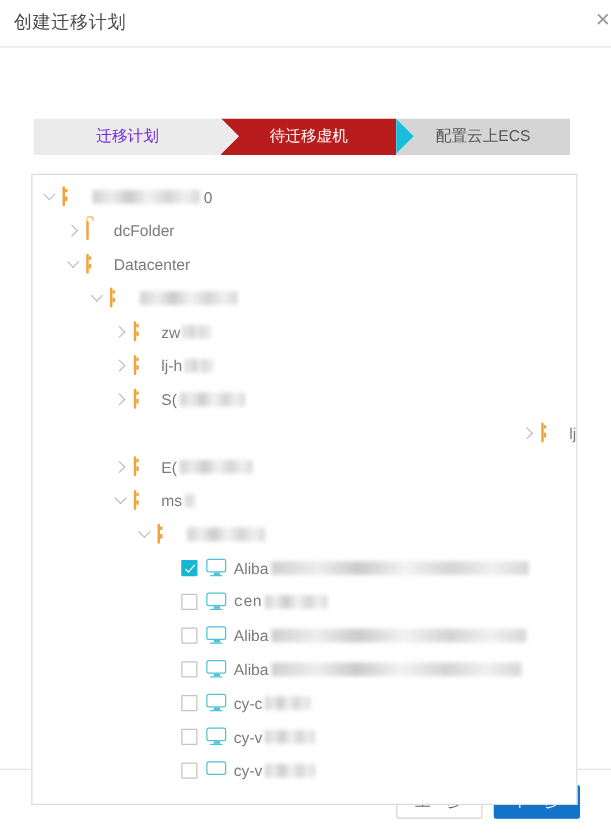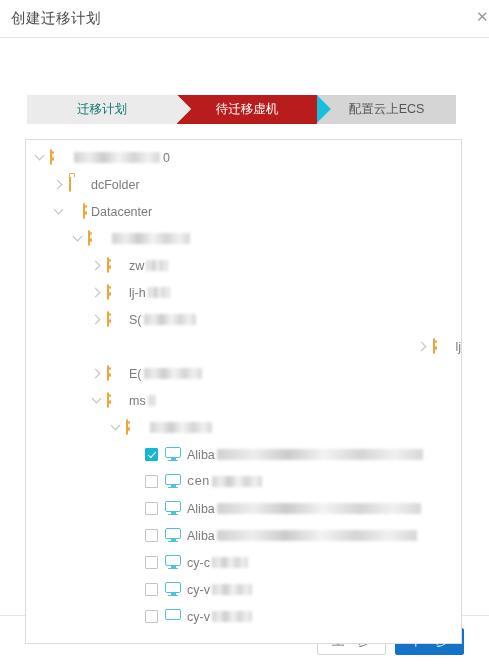--- a/index.html
+++ b/index.html
@@ -74,21 +74,21 @@
   }
   .step {
     position: relative;
     height: 29px;
     display: flex;
     align-items: center;
     justify-content: center;
     font-size: 12.5px;
     box-sizing: border-box;
   }
-  .step-1 { width: 150px; background: #ebebeb; color: #0f766e; }
+  .step-1 { width: 150px; background: #ebebeb; color: #6d28d9; }
   .step-2 { width: 140px; background: #b91c1c; color: #ffffff; }
   .step-3 { width: 139px; background: #d5d5d5; color: #555555; }
 
   
   .step-1::after,
   .step-2::after {
     content: "";
     position: absolute;
     right: -14px;
     top: 0;
@@ -375,21 +375,21 @@
             <span class="blur" style="width: 86px;"></span>
             <span class="label" style="margin-left: 3px;">0</span>
           </div>
           <div class="row" style="padding-left: 25px;">
             <span class="caret right">
               <i></i>
             </span>
             <span class="icon"><span class="ic-folder"></span></span>
             <span class="label">dcFolder</span>
           </div>
-          <div class="row" style="padding-left: 25px; text-align: right;">
+          <div class="row" style="padding-left: 25px;">
             <span class="caret down">
               <i></i>
             </span>
             <span class="icon"><span class="ic-server"></span></span>
             <span class="label">Datacenter</span>
           </div>
           <div class="row" style="padding-left: 44px;">
             <span class="caret down">
               <i></i>
             </span>

